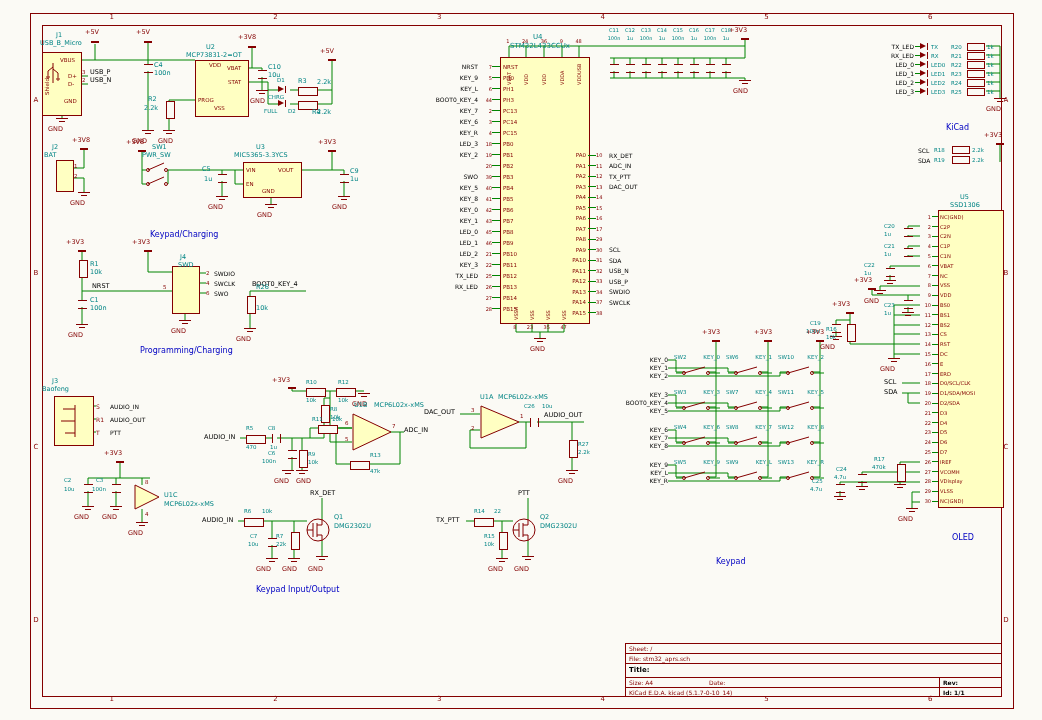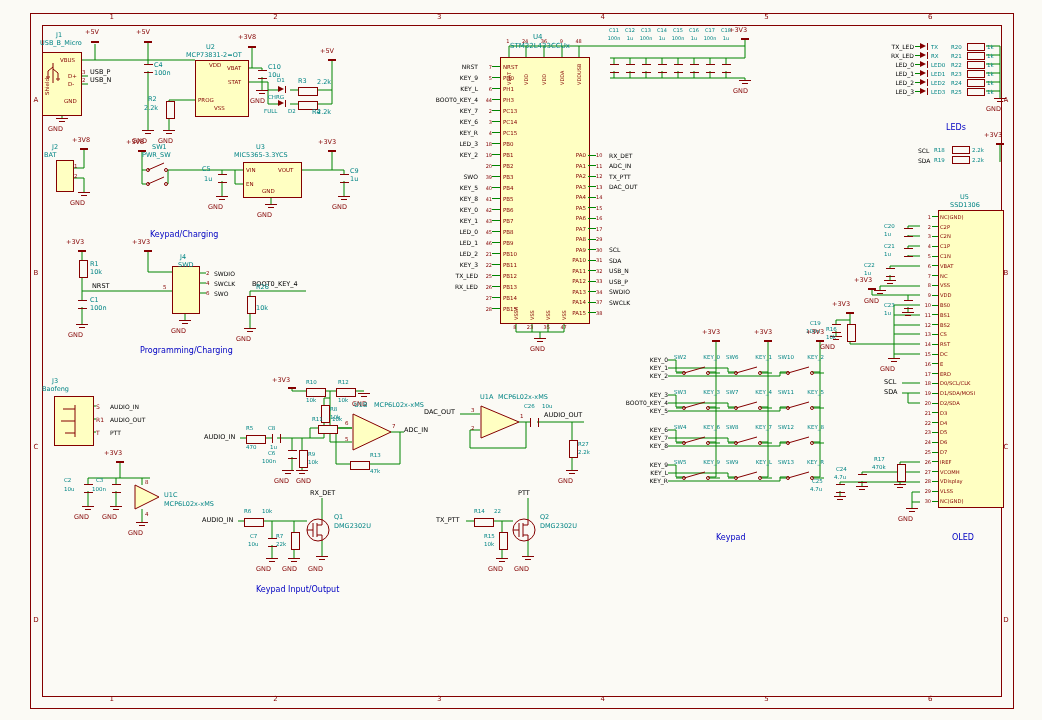--- a/index.html
+++ b/index.html
@@ -155,20 +155,34 @@
       <span>C</span>
       <span>D</span>
     </div>
 <div class="gridrows" style="left:1000px;">
       <span>A</span>
       <span>B</span>
       <span>C</span>
       <span>D</span>
     </div>
 
+<div class="tb">
+  <div class="row1">Sheet: /</div>
+  <div class="row2">File: stm32_aprs.sch</div>
+  <div class="trow">Title:</div>
+  <div class="brow">
+    <span class="c1">Size: A4</span>
+    <span class="c2">Date:</span>
+    <span class="c3">Rev:</span>
+  </div>
+  <div class="brow2">
+    <span class="c2">KiCad E.D.A.  kicad (5.1.7-0-10_14)</span>
+    <span class="c3">Id: 1/1</span>
+  </div>
+</div>
 
 <span class="t teal" style="left:56px;top:32px;">J1</span>
 <span class="t teal" style="left:40px;top:40px;">USB_B_Micro</span>
 <div class="comp" style="left:42px;top:52px;width:38px;height:62px;">
   <svg class="glyph" style="left:3px;top:6px;" width="14" height="26">
         <path d="M7,24 V4 M7,8 L2,12 V16 M7,10 L12,14 V18"></path>
         <circle cx="2" cy="18" r="1.2"></circle>
         <circle cx="12" cy="20" r="1.2"></circle>
       </svg>
 </div>
@@ -685,21 +699,21 @@
         <span class="wstub"></span>
         <span class="ledsym"></span>
         <span class="nm">LED3</span>
         <span class="rref">R25</span>
         <span class="res-il"></span>
         <span class="rval">1k</span>
       </div>
     </div>
 <div class="gnd" style="left:994px;top:98px;"></div>
 <span class="t mar" style="left:986px;top:106px;">GND</span>
-<span class="t blue" style="left:946px;top:124px;">LEDs</span>
+<span class="t blue" style="left:946px;top:124px;">KiCad</span>
 
 <div class="i2crows">
       <div class="r">
         <span class="net">SCL</span>
         <span class="rref">R18</span>
         <span class="res-il"></span>
         <span class="rval">2.2k</span>
       </div>
       <div class="r">
         <span class="net">SDA</span>
@@ -1063,21 +1077,21 @@
         <span class="nm">KEY_R</span>
         <svg width="44" height="14">
           <circle cx="8" cy="8" r="1.5" stroke="#840000" fill="none"></circle>
           <circle cx="32" cy="8" r="1.5" stroke="#840000" fill="none"></circle>
           <path d="M8,8 L29,2" stroke="#840000" fill="none"></path>
           <path d="M0,8 H6" stroke="#008400"></path>
           <path d="M34,8 H44" stroke="#008400"></path>
         </svg>
       </div>
     </div>
-<span class="t blue" style="left:716px;top:534px;">Keypad</span>
+<span class="t blue" style="left:716px;top:558px;">Keypad</span>
 
 <div class="pf" style="left:288px;top:387px;"></div>
 <span class="t mar" style="left:272px;top:377px;">+3V3</span>
 <div class="res-h" style="left:306px;top:387.5px;"></div>
 <span class="t teal s5" style="left:306px;top:379px;">R10</span>
 <span class="t teal s5" style="left:306px;top:397px;">10k</span>
 <div class="res-h" style="left:336px;top:387.5px;"></div>
 <span class="t teal s5" style="left:338px;top:379px;">R12</span>
 <span class="t teal s5" style="left:338px;top:397px;">10k</span>
 <div class="gnd" style="left:358px;top:393px;"></div>

